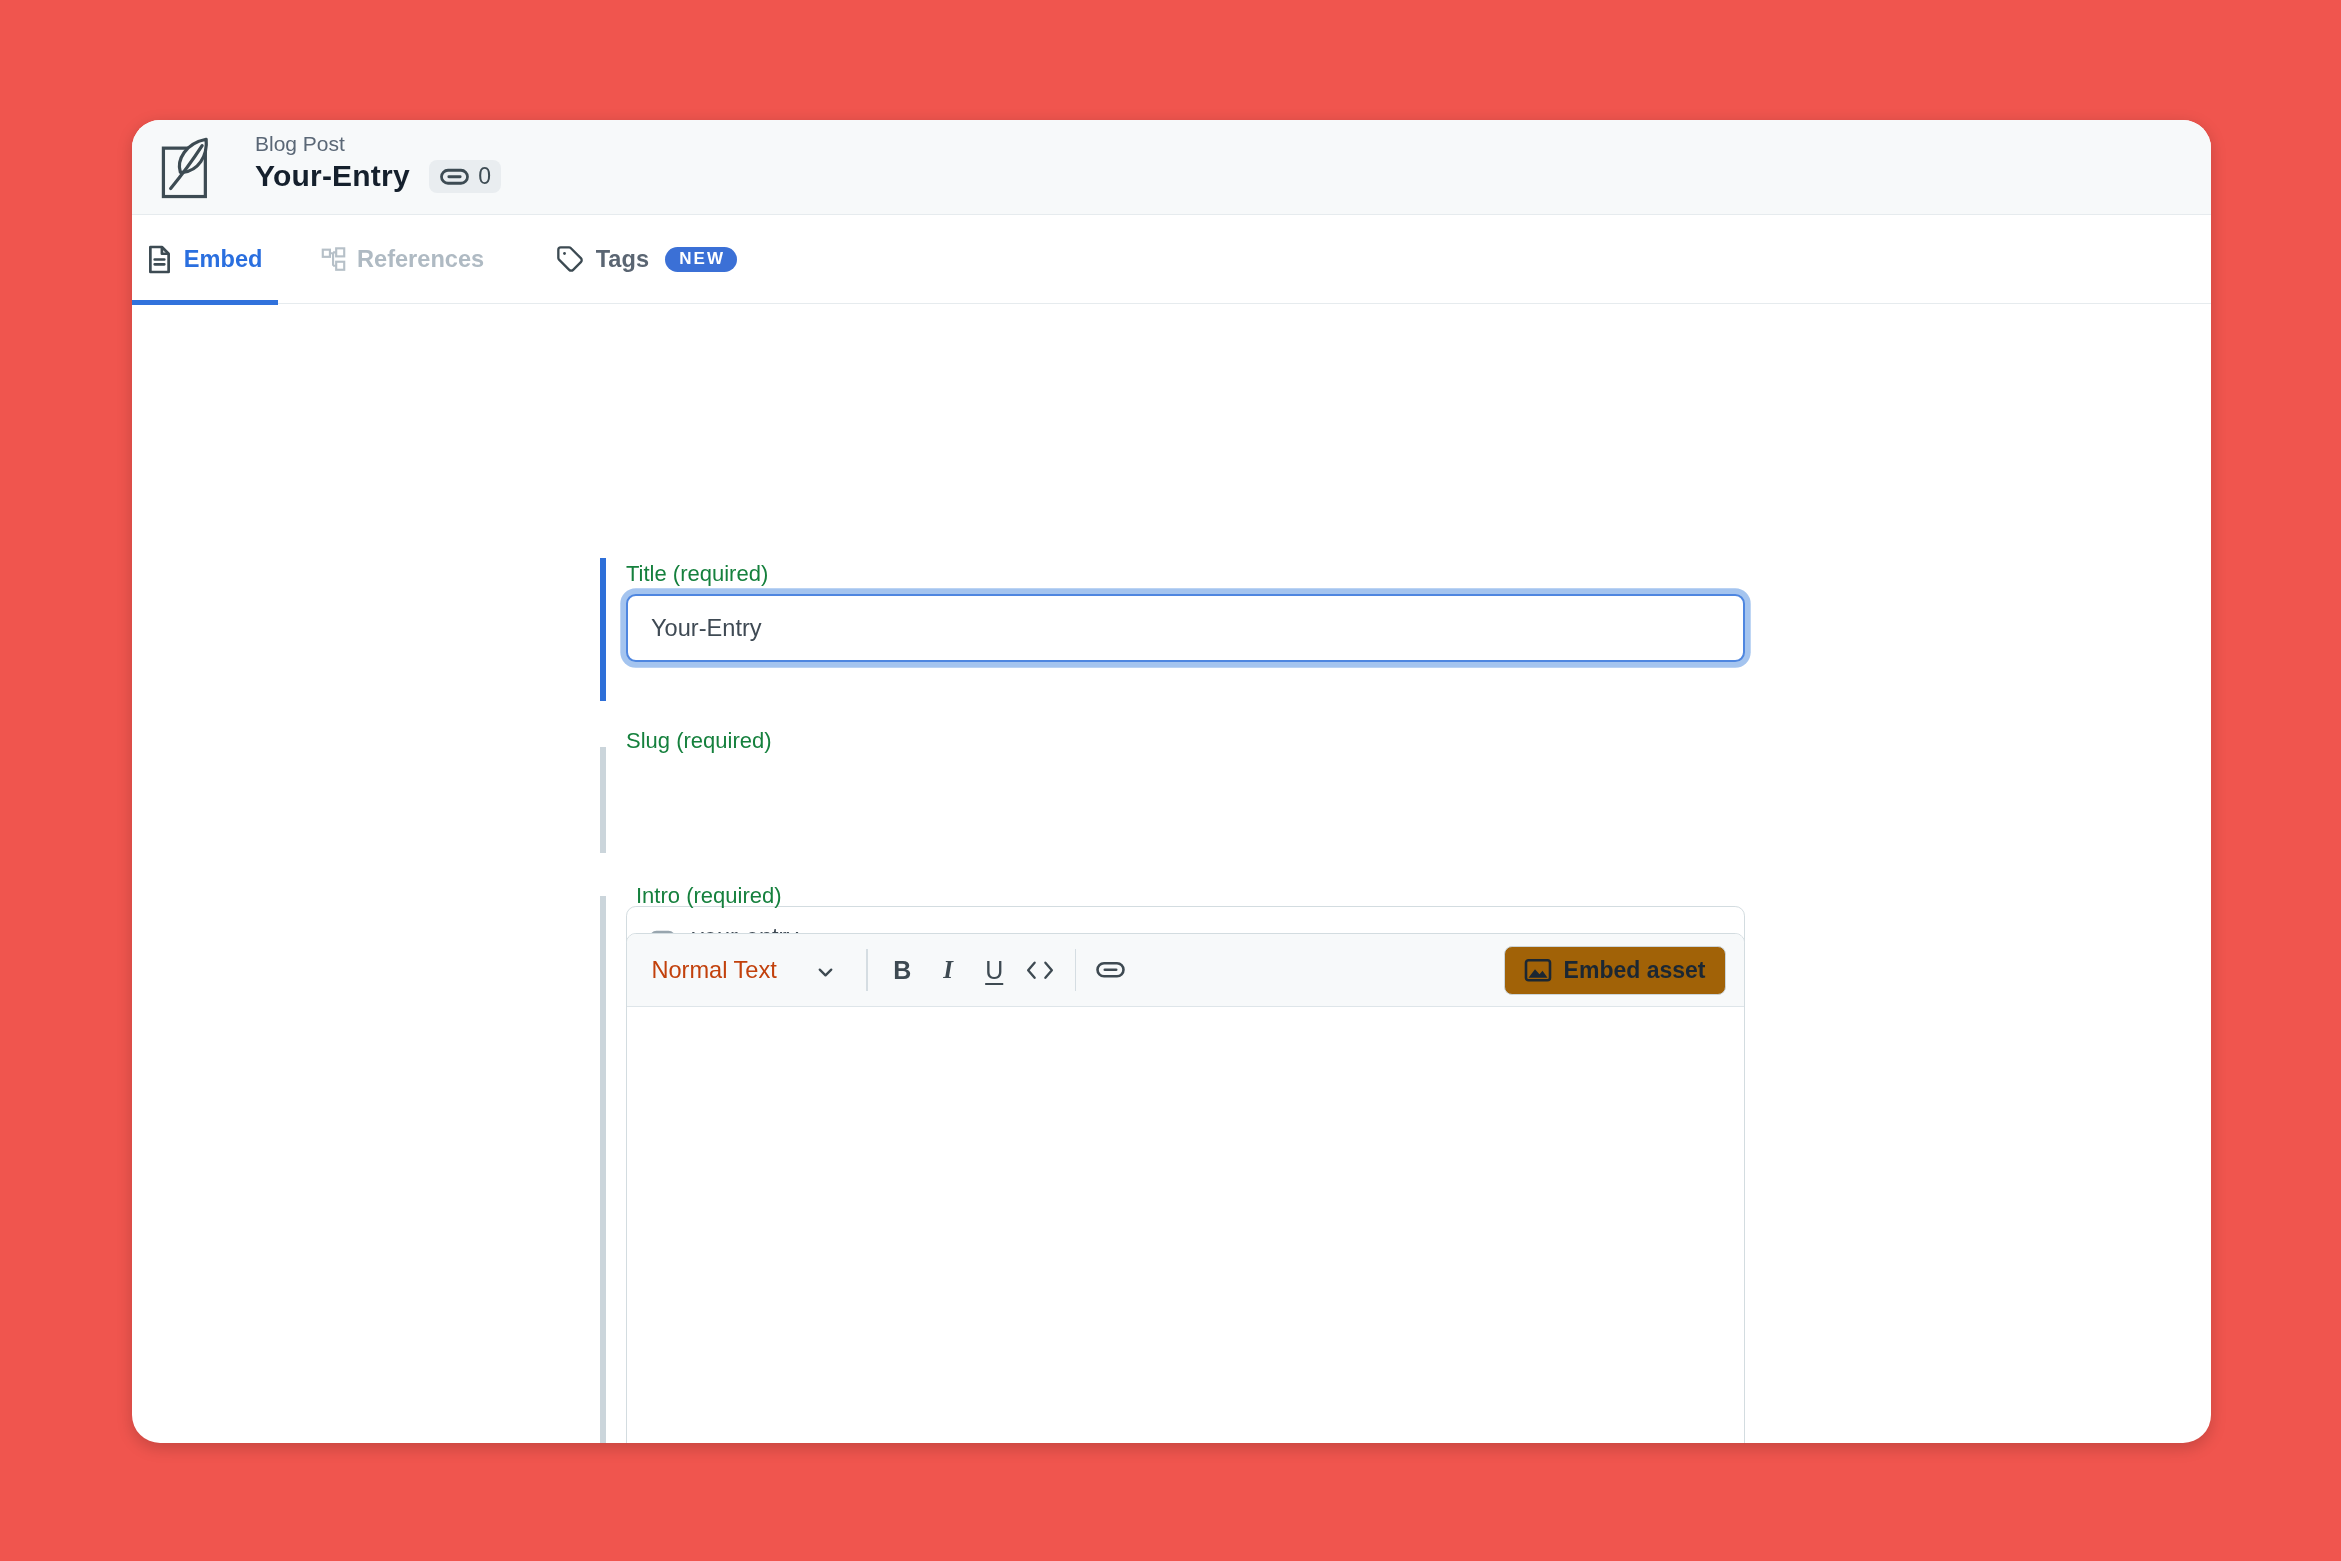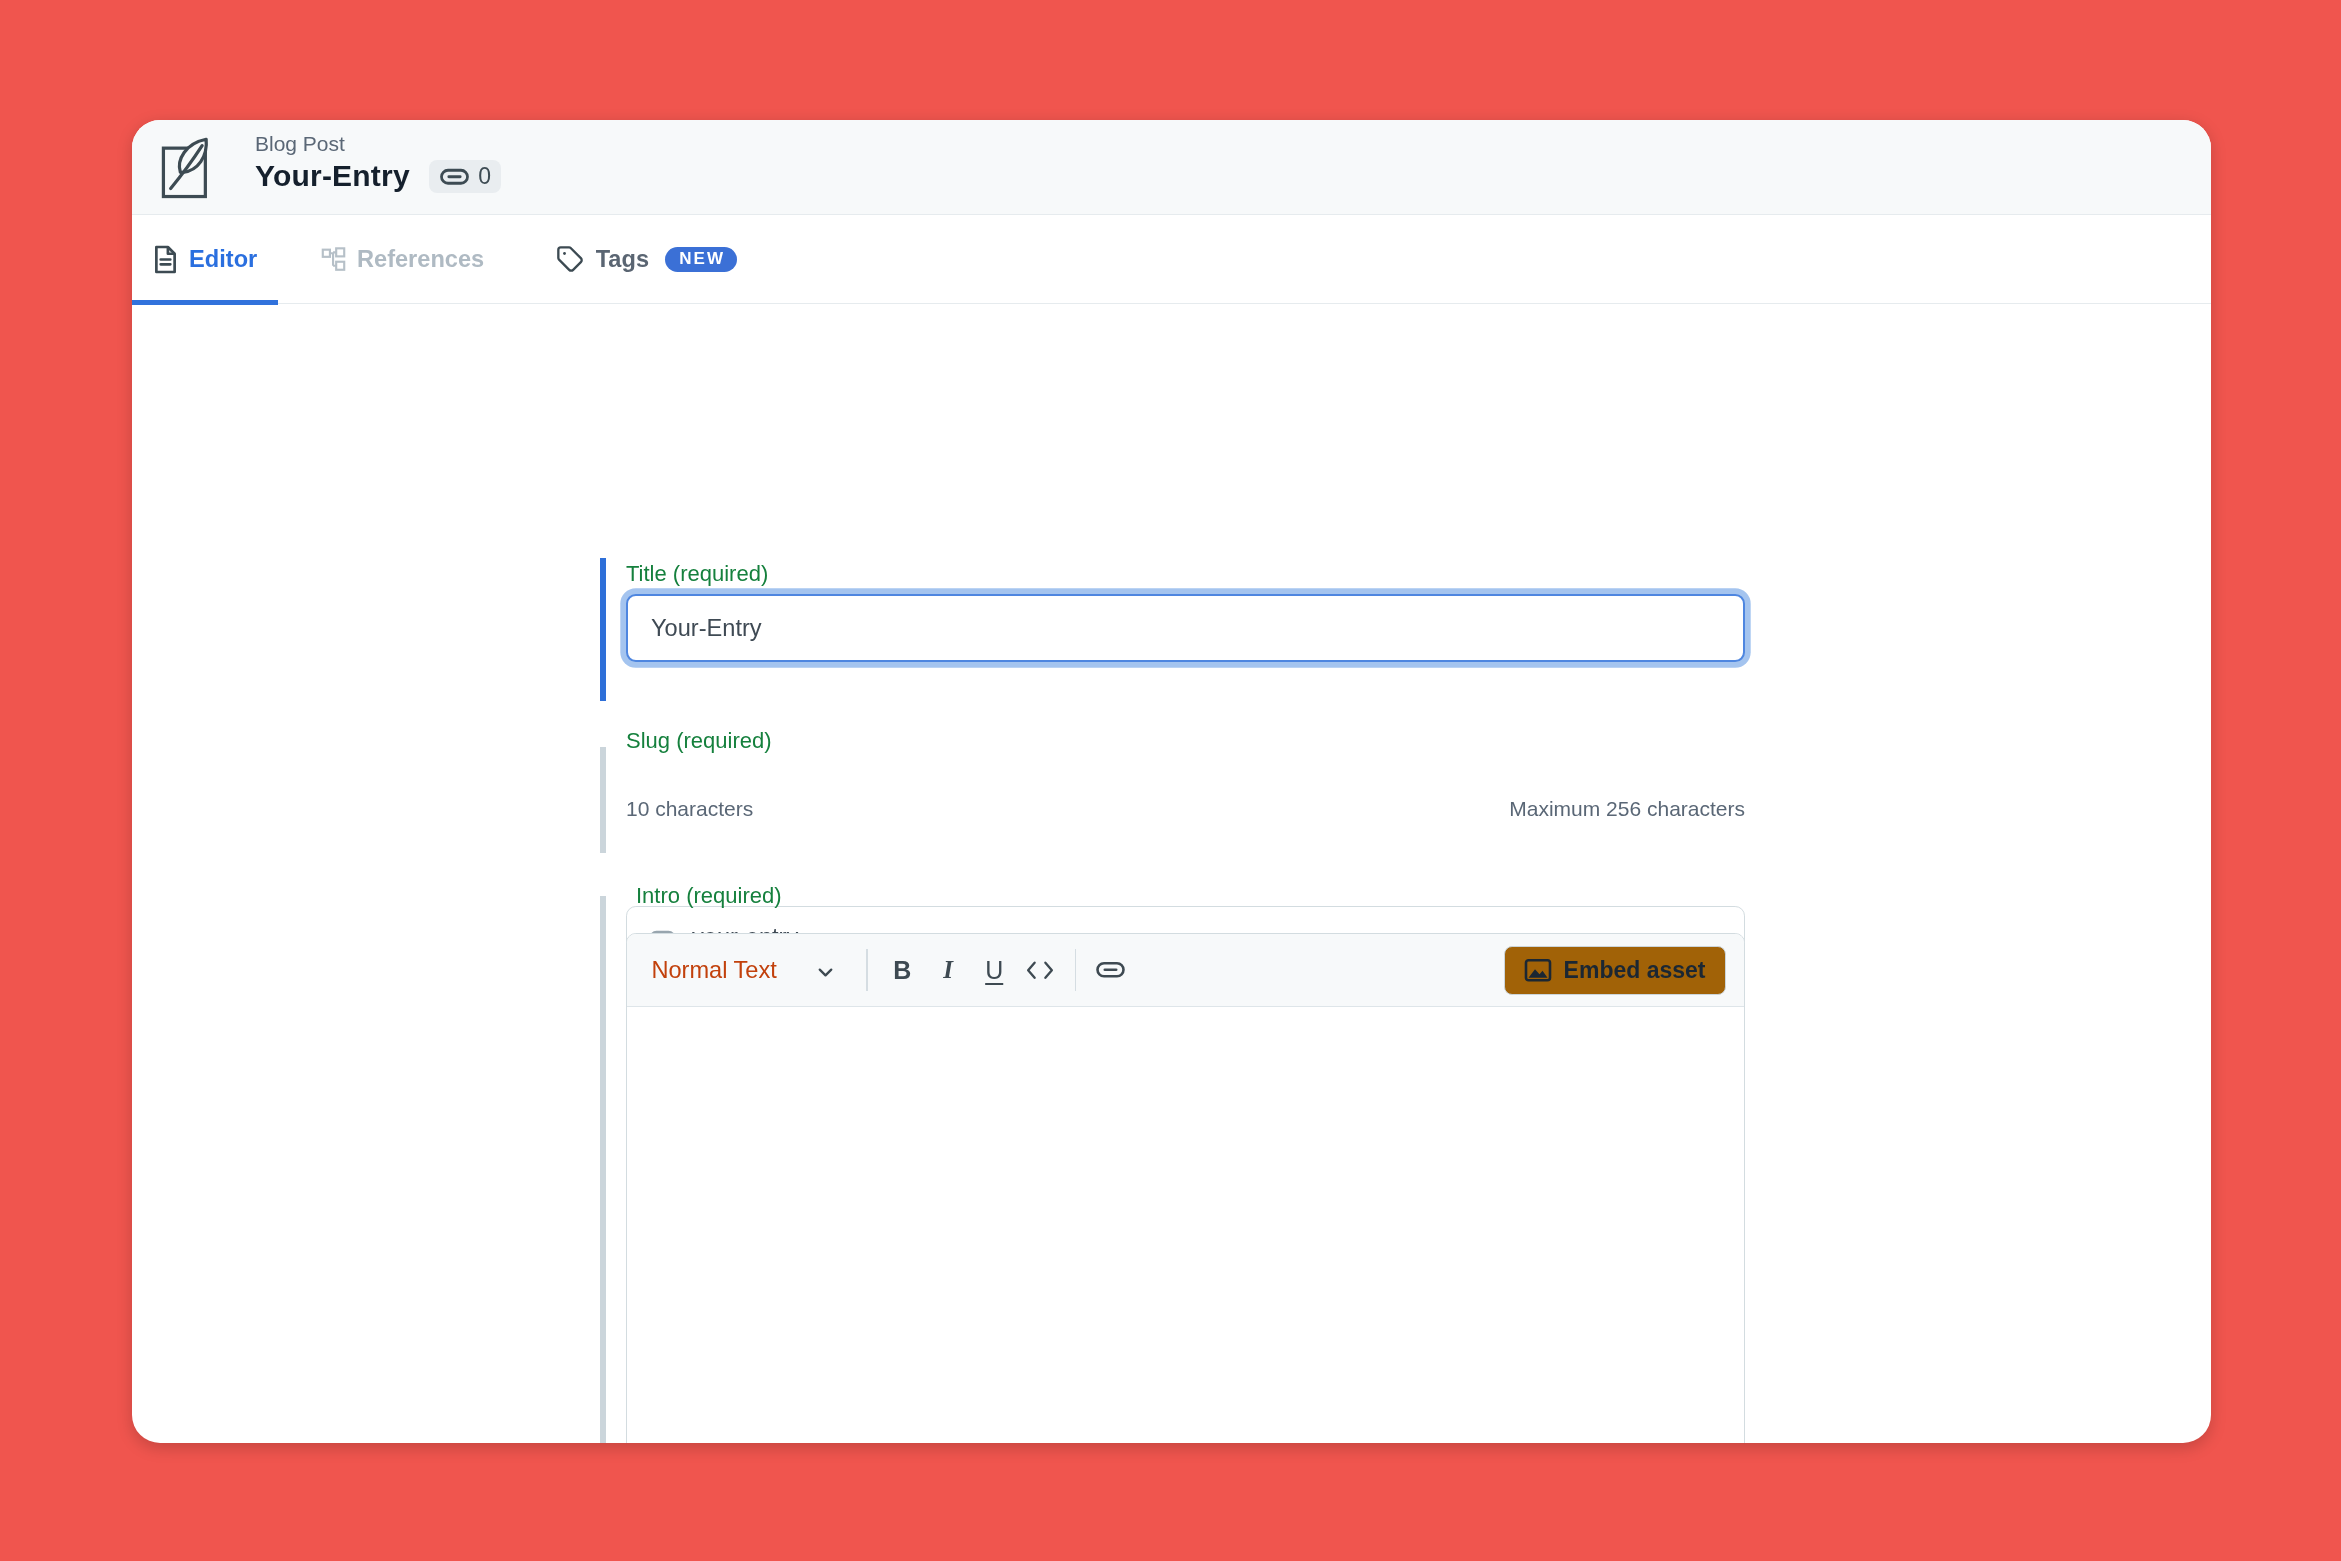--- a/index.html
+++ b/index.html
@@ -218,21 +218,21 @@
 
     <div class="tabs">
       <div class="tab tab-editor">
         <span class="icon">
           <svg width="25" height="29" viewBox="0 0 26 30">
             <path d="M3.5 2 H15.5 L22.5 9 V28 H3.5 Z" fill="none" stroke="#3D4B53" stroke-width="2.8" stroke-linejoin="round"></path>
             <path d="M15.5 2 V9 H22.5" fill="none" stroke="#3D4B53" stroke-width="2.8" stroke-linejoin="round"></path>
             <path d="M8 15 H18 M8 20 H18" stroke="#3D4B53" stroke-width="2.8" stroke-linecap="round"></path>
           </svg>
         </span>
-        <span>Editor</span>
+        <span>Embed</span>
       </div>
       <div class="tab tab-references">
         <span class="icon">
           <svg width="25" height="25" viewBox="0 0 28 28">
             <rect x="2" y="3" width="8" height="8" fill="none" stroke="#B6C0C8" stroke-width="2.4"></rect>
             <rect x="17" y="1.5" width="9" height="9" fill="none" stroke="#B6C0C8" stroke-width="2.4"></rect>
             <rect x="17" y="16.5" width="9" height="9" fill="none" stroke="#B6C0C8" stroke-width="2.4"></rect>
             <path d="M10 7 H13.5 M13.5 6 V21 M13.5 6 H17 M13.5 21 H17" fill="none" stroke="#B6C0C8" stroke-width="2.4"></path>
           </svg>
         </span>
@@ -248,24 +248,20 @@
         <span>Tags</span>
         <span class="new-badge">NEW</span>
       </div>
     </div>
 
     <div class="main">
 
       <div class="section-bar bar-title"></div>
       <div class="field-label label-title">Title (required)</div>
       <input class="title-input" type="text" value="Your-Entry" style="">
-      <div class="helper-row">
-        <span>10 characters</span>
-        <span>Maximum 256 characters</span>
-      </div>
 
       <div class="section-bar bar-slug"></div>
       <div class="field-label label-slug">Slug (required)</div>
       <div class="slug-box">
         <span class="icon">
           <svg width="29" height="18" viewBox="0 0 38 24">
             <rect x="3" y="4" width="32" height="16" rx="8" fill="none" stroke="#98A5AE" stroke-width="3.2"></rect>
             <path d="M12 12 H26" stroke="#98A5AE" stroke-width="3.2" stroke-linecap="round"></path>
           </svg>
         </span>

